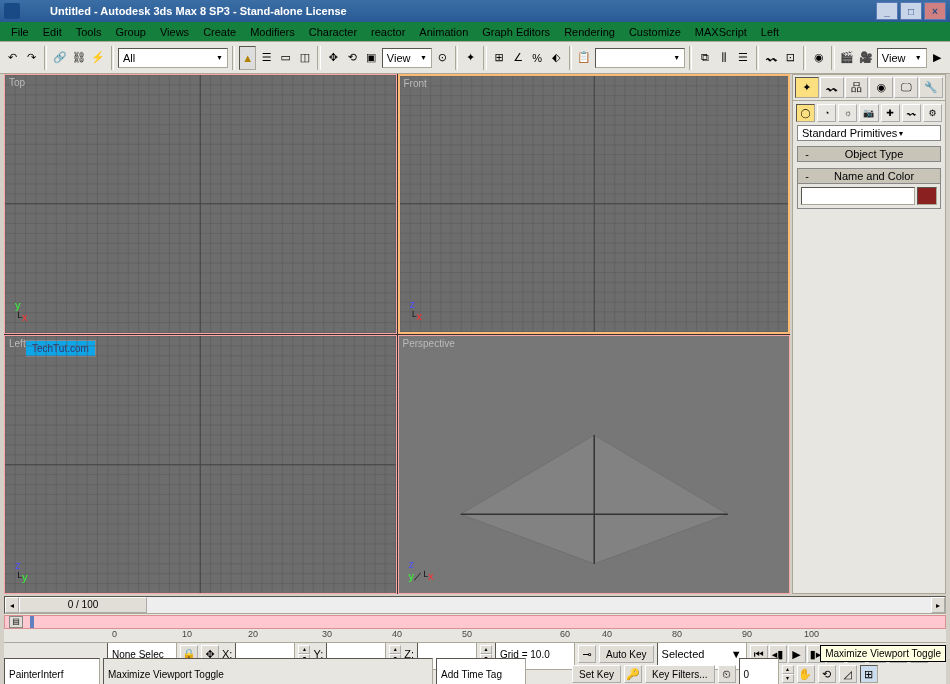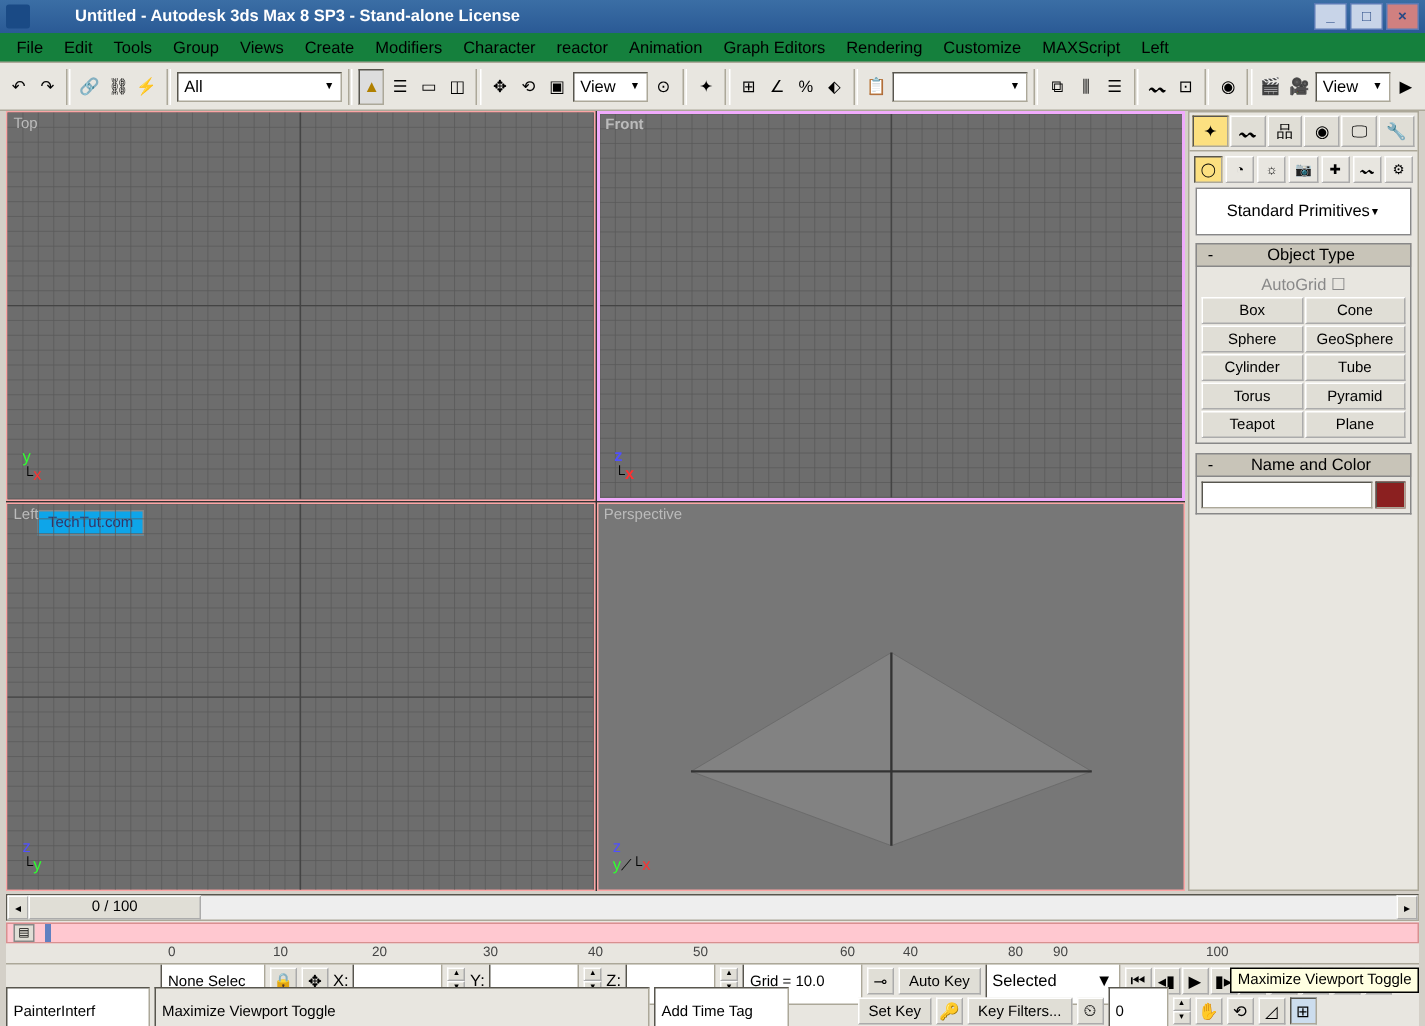--- a/index.html
+++ b/index.html
@@ -20,55 +20,55 @@
 .maintoolbar { height:32px; background:#e8e6e0; border-bottom:1px solid #aca899; display:flex; align-items:center; padding:2px 4px; gap:2px; }
 .tbtn { width:24px; height:24px; border:1px solid #e8e6e0; display:flex; align-items:center; justify-content:center; background:#e8e6e0; }
 .tbtn.active { border:1px inset #aca899; background:#ddd; }
 .tsep { width:4px; height:24px; border-left:1px solid #aca899; border-right:1px solid #fff; margin:0 2px; }
 .tsel { height:20px; border:1px inset #aca899; background:#fff; padding:1px 4px; display:flex; align-items:center; min-width:50px; justify-content:space-between; }
 .tsel::after { content:"▼"; font-size:7px; margin-left:4px; }
 
 
 .workspace { position:absolute; top:74px; left:4px; right:160px; bottom:90px; display:grid; grid-template-columns:1fr 1fr; grid-template-rows:1fr 1fr; gap:1px; background:#333; }
 .vp { background:#6d6d6d; position:relative; border:1px solid #fca5a5; }
-.vp.active { border:2px solid #f0abfc;font-weight:bold; }
+.vp.active { border:2px solid #fdba74; }
 .vp .vlabel { position:absolute; top:2px; left:4px; color:#bbb; font-size:10px; z-index:2; }
 .vp svg { position:absolute; top:0; left:0; width:100%; height:100%; }
 .axis { position:absolute; bottom:10px; left:10px; font-size:10px; }
 .axis .x { color:#ff3030; }
 .axis .y { color:#30ff30; }
 .axis .z { color:#5050ff; }
 .watermark { position:absolute; top:4px; left:20px; background:#0ea5e9; border:1px solid #888; padding:2px 6px; font-size:10px; color:#336; }
 
 
 .cmdpanel { position:absolute; top:74px; right:4px; width:154px; bottom:90px; background:#e8e6e0; border:1px solid #aca899; display:flex; flex-direction:column; }
 .cmdtabs { display:flex; height:26px; border-bottom:1px solid #aca899; padding:2px; gap:1px; }
 .cmdtab { flex:1; border:1px outset #fff; background:#e0ded6; display:flex; align-items:center; justify-content:center; }
 .cmdtab.on { background:#fce080; border:1px inset #aca899; }
 .subtabs { display:flex; height:22px; padding:3px; gap:2px; }
 .subt { width:20px; height:18px; border:1px outset #fff; display:flex; align-items:center; justify-content:center; font-size:9px; }
 .subt.on { background:#fce080; border:1px inset #aca899; }
-.dropsel { margin:2px 4px; height:32px; border:1px solid #888; background:#fff; display:flex; align-items:center; justify-content:center; padding:0 4px; }
+.dropsel { margin:2px 4px; height:16px; border:1px solid #888; background:#fff; display:flex; align-items:center; justify-content:flex-start; padding:0 4px; }
 .dropsel::after { content:"▼"; font-size:7px; }
 .rollout { margin:3px 4px; }
 .rolltitle { background:#c8c4b8; border:1px solid #888; height:16px; display:flex; align-items:center; padding:0 4px; font-size:10px; }
 .rolltitle .pm { width:10px; text-align:center; }
 .rolltitle .rt { flex:1; text-align:center; }
 .rollbody { border:1px solid #888; border-top:none; background:#e8e6e0; padding:3px; }
 .autogrid { text-align:center; color:#888; padding:2px; }
 .objgrid { display:grid; grid-template-columns:1fr 1fr; gap:1px; }
 .objbtn { height:18px; border:1px outset #fff; background:#e0ded6; display:flex; align-items:center; justify-content:center; font-size:10px; }
 .colorrow { display:flex; gap:2px; align-items:center; }
 .namebox { flex:1; height:18px; border:1px inset #aca899; background:#fff; }
 .swatch { width:20px; height:18px; background:#8b2020; border:1px inset #aca899; }
 
 
 .bottom { position:absolute; left:4px; right:4px; bottom:0; height:88px; background:#e8e6e0; }
 .trackbar { height:18px; position:relative; display:flex; align-items:center; border:1px inset #aca899; background:#eee; }
-.trackbar .slider { position:absolute; left:14px; top:0; width:115px; height:16px; border:1px outset #fff; background:#e0ded6; text-align:center; font-size:10px; line-height:14px; }
+.trackbar .slider { position:absolute; left:14px; top:0; width:128px; height:16px; border:1px outset #fff; background:#e0ded6; text-align:center; font-size:10px; line-height:14px; }
 .scrollbtn { width:14px; height:16px; background:#e0ded6; border:1px outset #fff; display:flex; align-items:center; justify-content:center; font-size:8px; }
 
 .trackpink { height:14px; background:#ffc8d0; border:1px solid #d89090; position:relative; margin-top:1px; }
 .trackpink .frame0 { position:absolute; left:25px; top:0; width:4px; height:12px; background:#6080c0; }
 .trackpink .ico { position:absolute; left:4px; width:14px; height:12px; background:#e0ded6; border:1px solid #888; font-size:8px; text-align:center; }
 
 .ruler { height:14px; background:#e8e6e0; position:relative; border-bottom:1px solid #aca899; }
 .ruler .tick { position:absolute; font-size:9px; color:#444; top:0; }
 
 .statrow { display:flex; height:20px; align-items:center; gap:3px; margin-top:1px; }
@@ -431,35 +431,20 @@
   </div>
   <div class="dropsel">
       <span>Standard Primitives</span>
     </div>
 
   <div class="rollout">
     <div class="rolltitle">
         <span class="pm">-</span>
         <span class="rt">Object Type</span>
       </div>
-    <div class="rollbody">
-      <div class="autogrid"><span>AutoGrid</span> ☐</div>
-      <div class="objgrid">
-        <div class="objbtn">Box</div>
-        <div class="objbtn">Cone</div>
-        <div class="objbtn">Sphere</div>
-        <div class="objbtn">GeoSphere</div>
-        <div class="objbtn">Cylinder</div>
-        <div class="objbtn">Tube</div>
-        <div class="objbtn">Torus</div>
-        <div class="objbtn">Pyramid</div>
-        <div class="objbtn">Teapot</div>
-        <div class="objbtn">Plane</div>
-      </div>
-    </div>
   </div>
 
   <div class="rollout">
     <div class="rolltitle">
         <span class="pm">-</span>
         <span class="rt">Name and Color</span>
       </div>
     <div class="rollbody">
       <div class="colorrow">
         <div class="namebox"></div>
@@ -485,21 +470,21 @@
   <div class="ruler">
     <span class="tick" style="left:108px">0</span>
     <span class="tick" style="left:178px">10</span>
     <span class="tick" style="left:244px">20</span>
     <span class="tick" style="left:318px">30</span>
     <span class="tick" style="left:388px">40</span>
     <span class="tick" style="left:458px">50</span>
     <span class="tick" style="left:556px">60</span>
     <span class="tick" style="left:598px">40</span>
     <span class="tick" style="left:668px">80</span>
-    <span class="tick" style="left:698px">90</span>
+    <span class="tick" style="left:738px">90</span>
     <span class="tick" style="left:800px">100</span>
   </div>
 
   <div class="statrow">
     <div style="width:100px"></div>
     <div class="sbox" style="width:70px">None Selec</div>
     <div class="sicon">🔒</div>
     <div class="sicon">✥</div>
     <span>X:</span>
     <div class="sbox" style="width:60px"></div>

